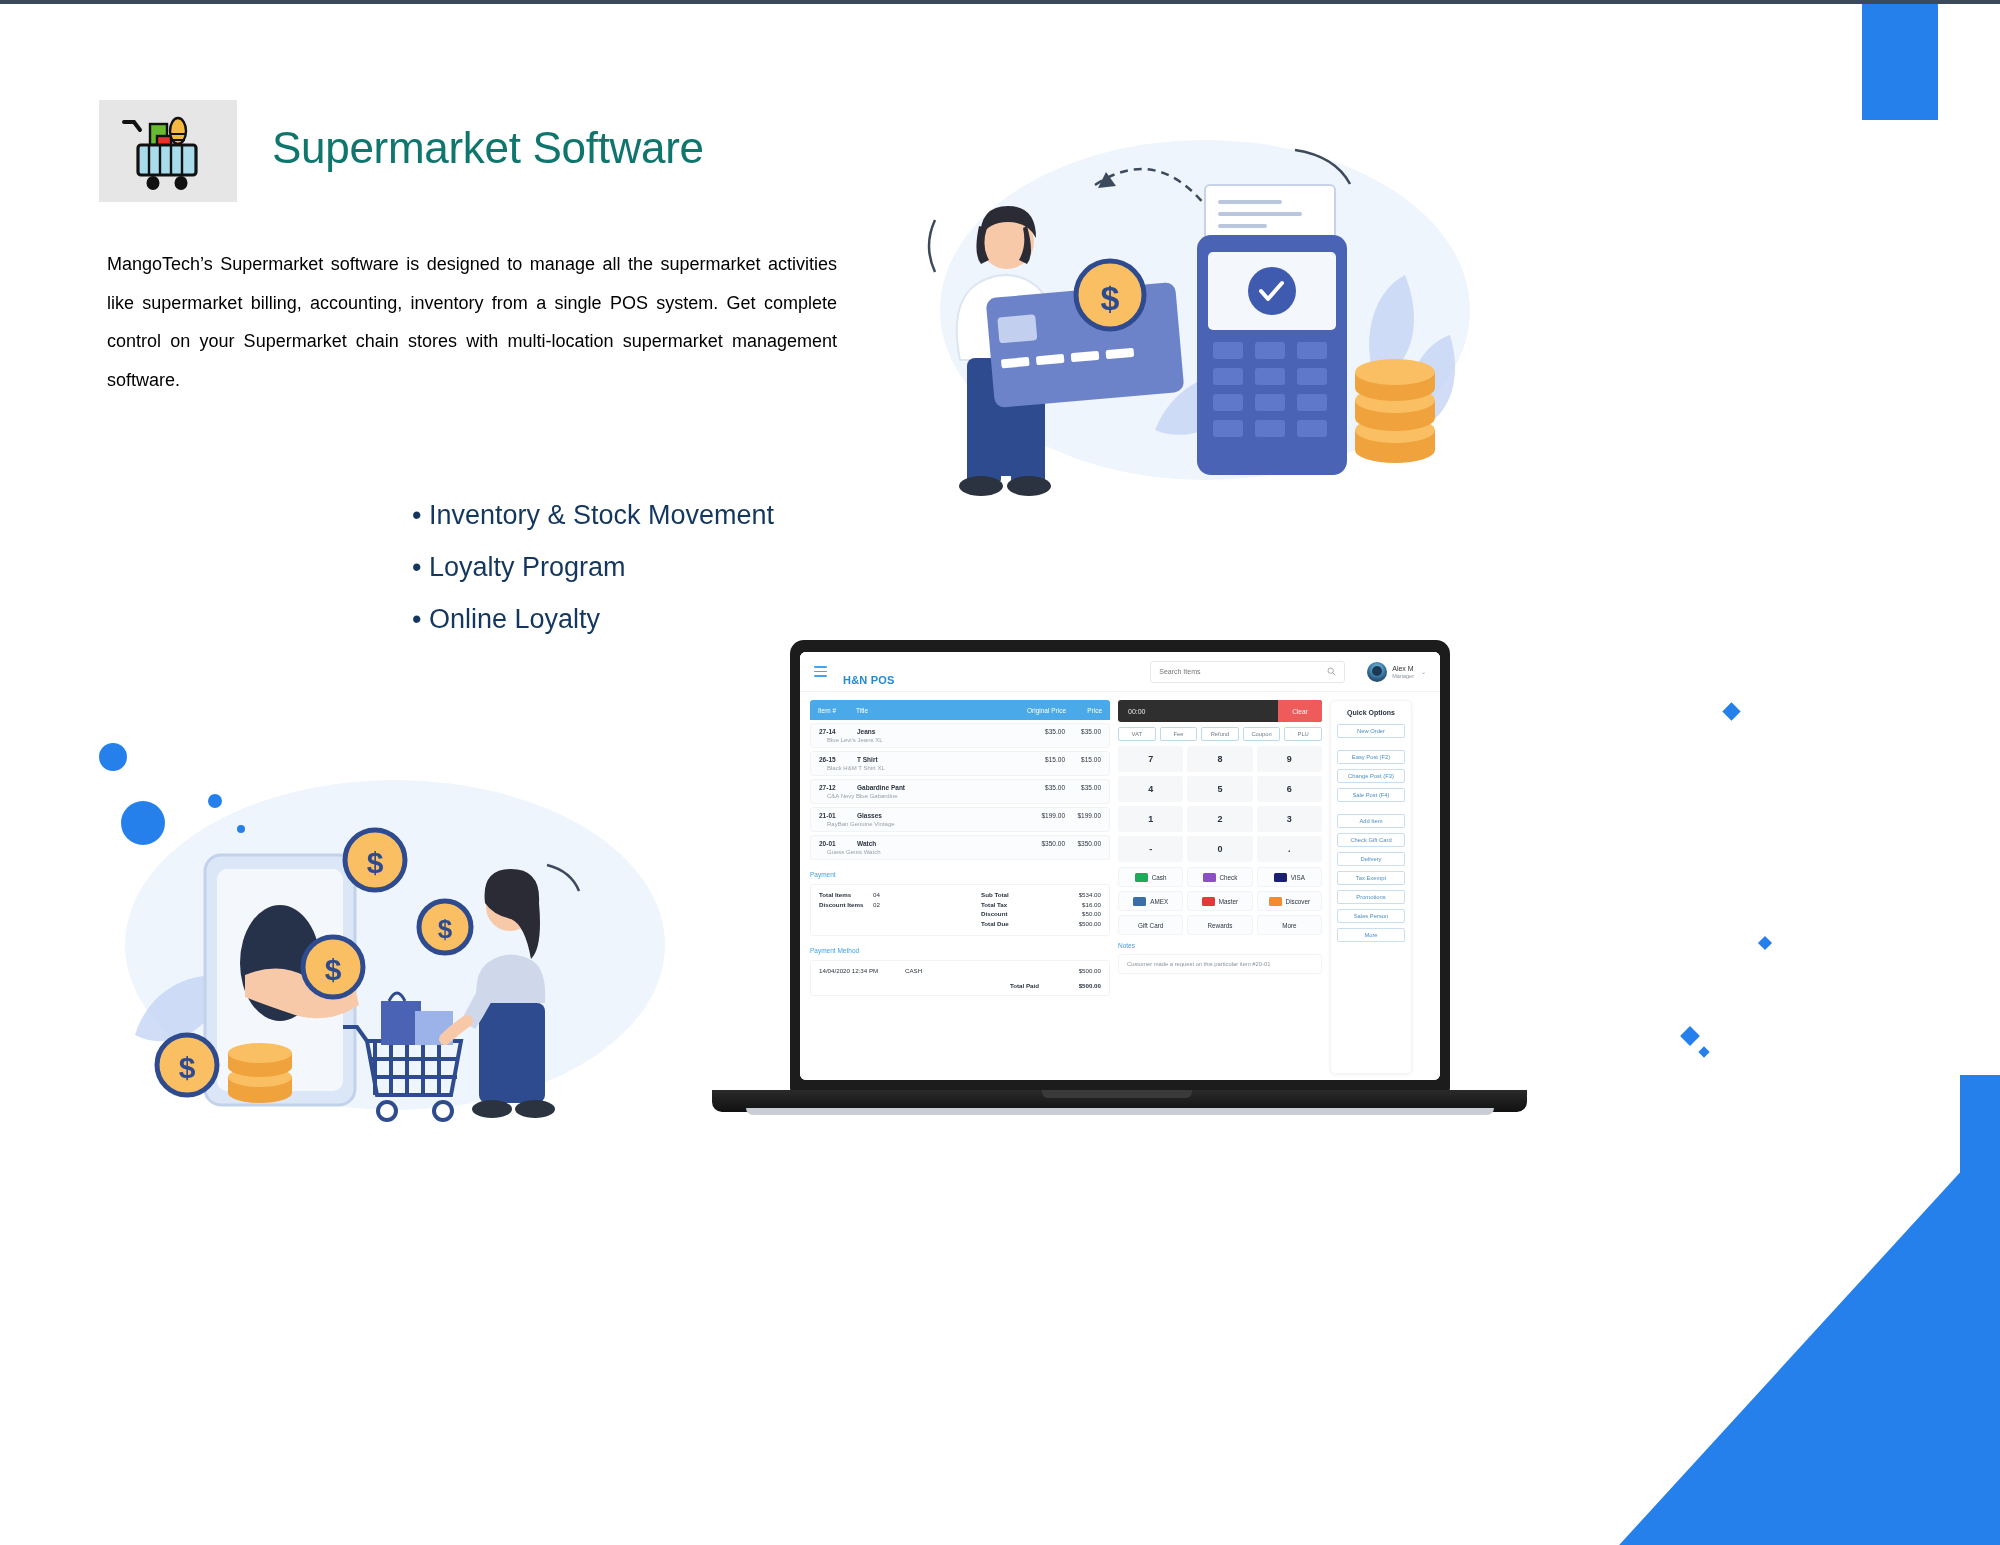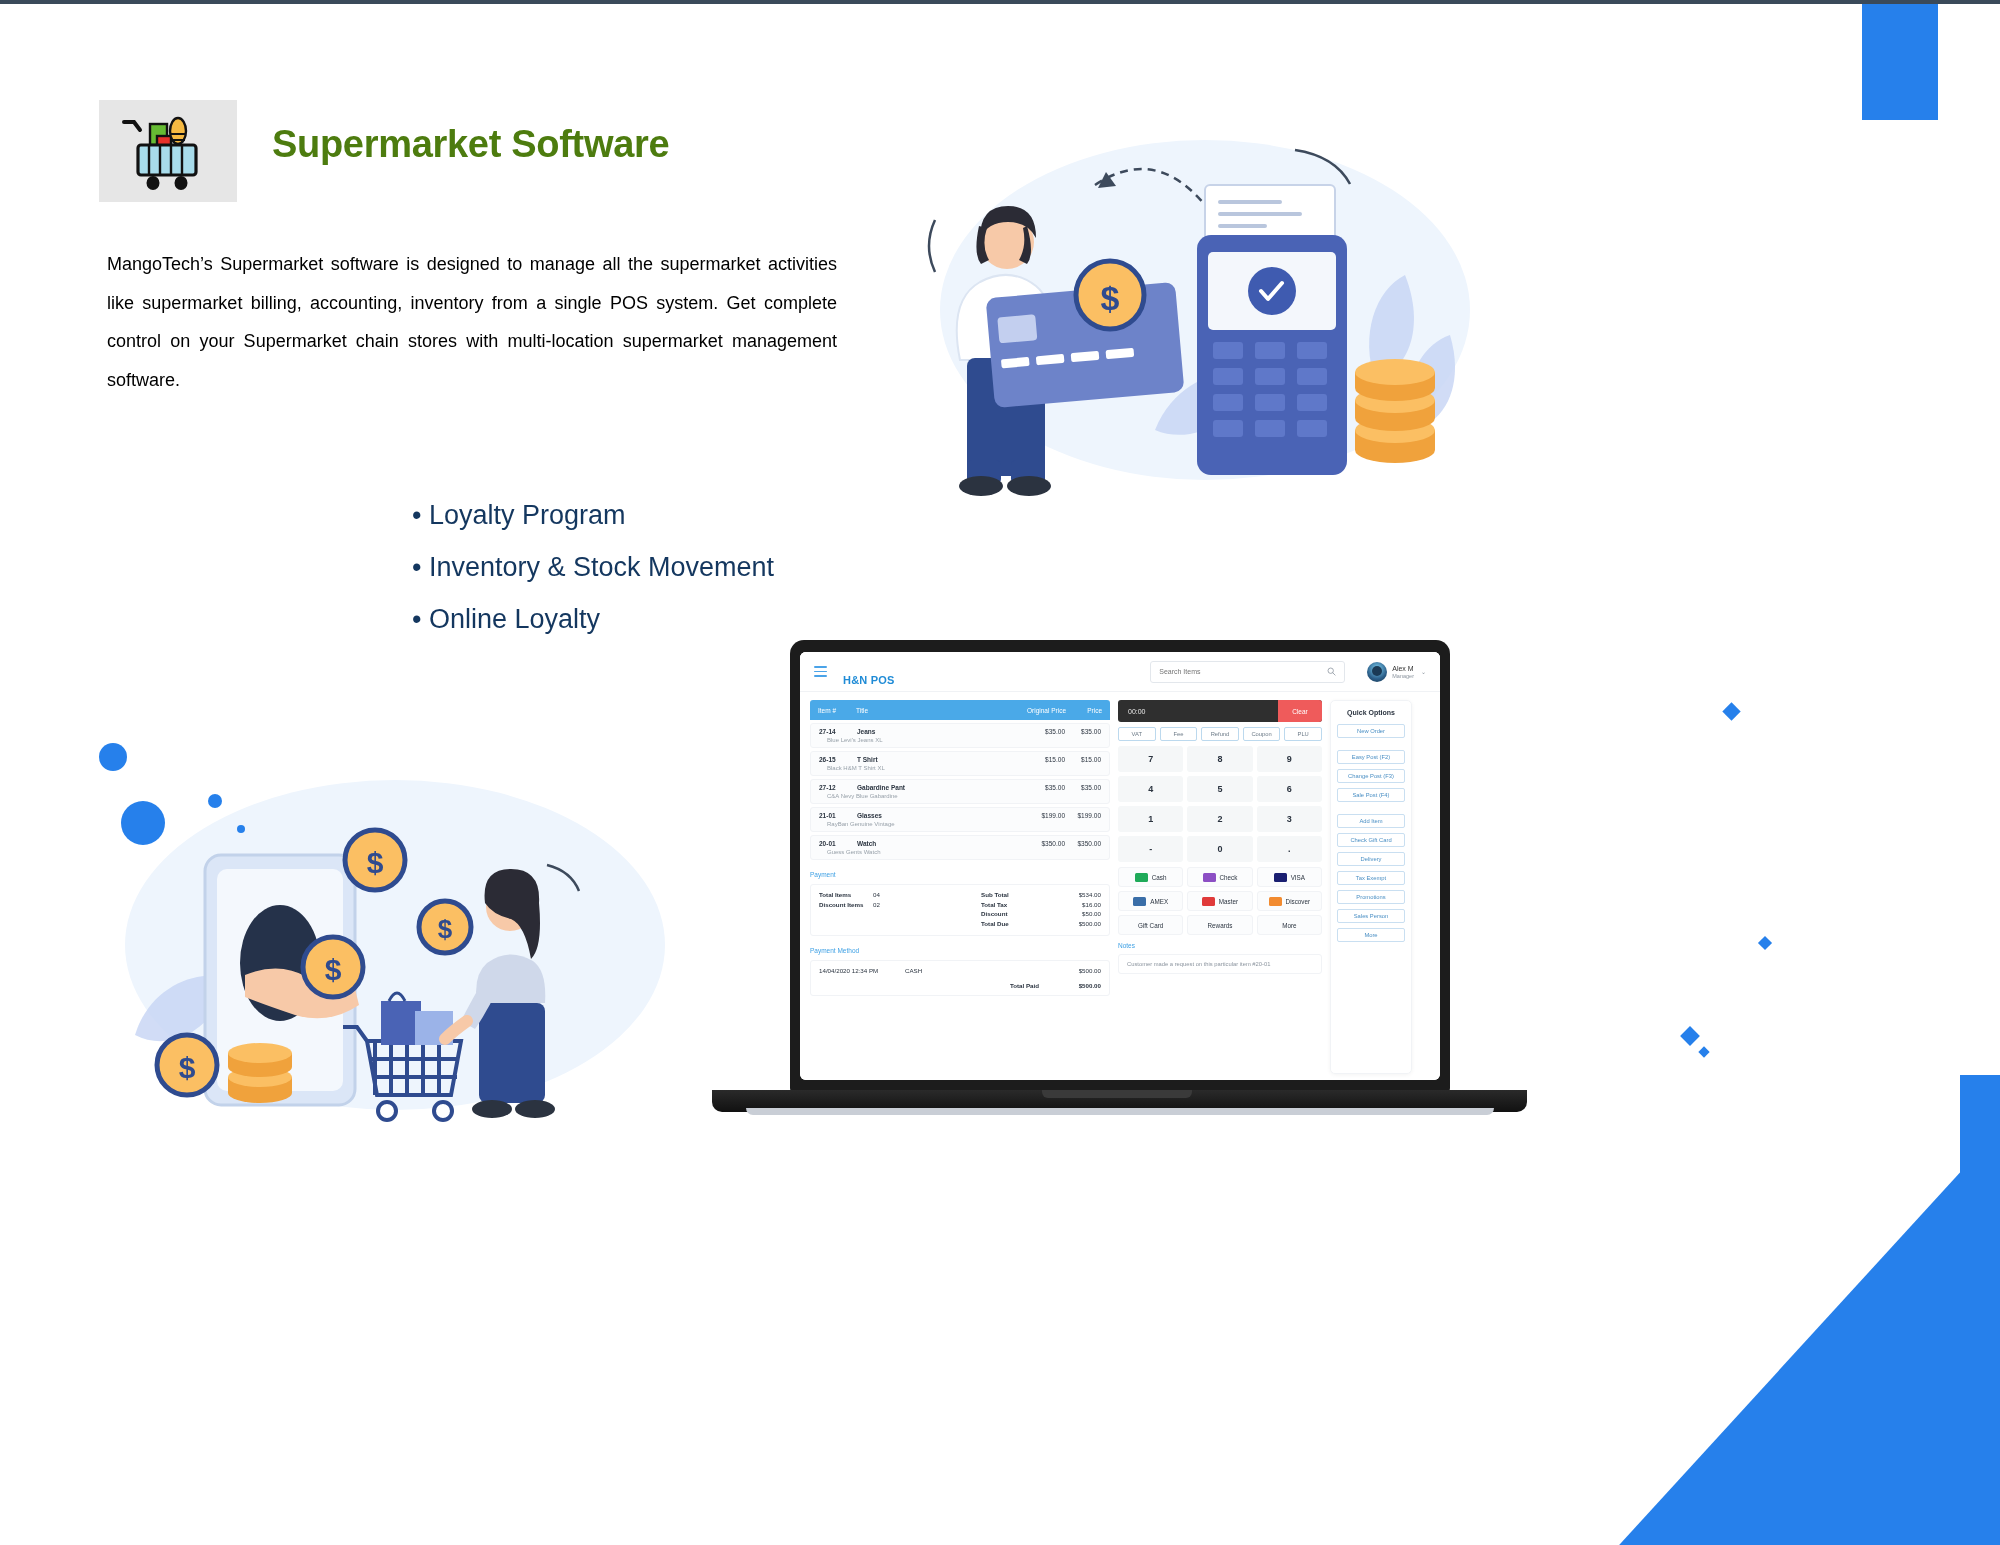--- a/index.html
+++ b/index.html
@@ -23,21 +23,21 @@
   }
   .bottom-blue-sq { position:absolute; right:0; bottom:0; width:40px; height:470px; background:#2680eb; }
 
   
   .logo-box {
     position:absolute; left:99px; top:100px; width:138px; height:102px;
     background:#e6e6e6; display:flex; align-items:center; justify-content:center;
   }
   .page-title {
     position:absolute; left:272px; top:123px;
-    font-size: 38px; color:#4d7c0f; letter-spacing:-0.3px; white-space:nowrap;font-weight:bold;
+    font-size: 44px; color:#0f766e; letter-spacing:-0.3px; white-space:nowrap;
   }
 
   
   .intro {
     position:absolute; left:107px; top:245px; width:730px;
     font-size: 18px; line-height: 38.5px; color:#000000;
     text-align: justify; text-align-last: left;
   }
 
   
@@ -213,22 +213,22 @@
       <path d="M33 34 v28 M44 34 v28 M55 34 v28 M66 34 v28" stroke="#111" stroke-width="2.4"></path>
       <ellipse cx="37" cy="71" rx="6.5" ry="7" fill="#111"></ellipse>
       <ellipse cx="65" cy="71" rx="6.5" ry="7" fill="#111"></ellipse>
     </svg>
   </div>
   <div class="page-title">Supermarket Software</div>
 
   <div class="intro">MangoTech’s Supermarket software is designed to manage all the supermarket activities like supermarket billing, accounting, inventory from a single POS system. Get complete control on your Supermarket chain stores with multi-location supermarket management software.</div>
 
   <div class="bullets-right">
+    <div>• Inventory &amp; Stock Movement</div>
     <div>• Loyalty Program</div>
-    <div>• Inventory &amp; Stock Movement</div>
     <div>• Online Loyalty</div>
   </div>
 
   <div class="illo-top">
     <svg width="580" height="400" viewBox="0 0 580 400">
       <ellipse cx="300" cy="180" rx="265" ry="170" fill="#eef5fd"></ellipse>
 
       <g fill="#c9d7f5" opacity="0.85">
         <path d="M250 300 C270 250 320 235 350 245 C330 295 285 315 250 300 Z"></path>
         <path d="M300 330 C320 280 370 265 400 275 C380 325 335 345 300 330 Z"></path>

